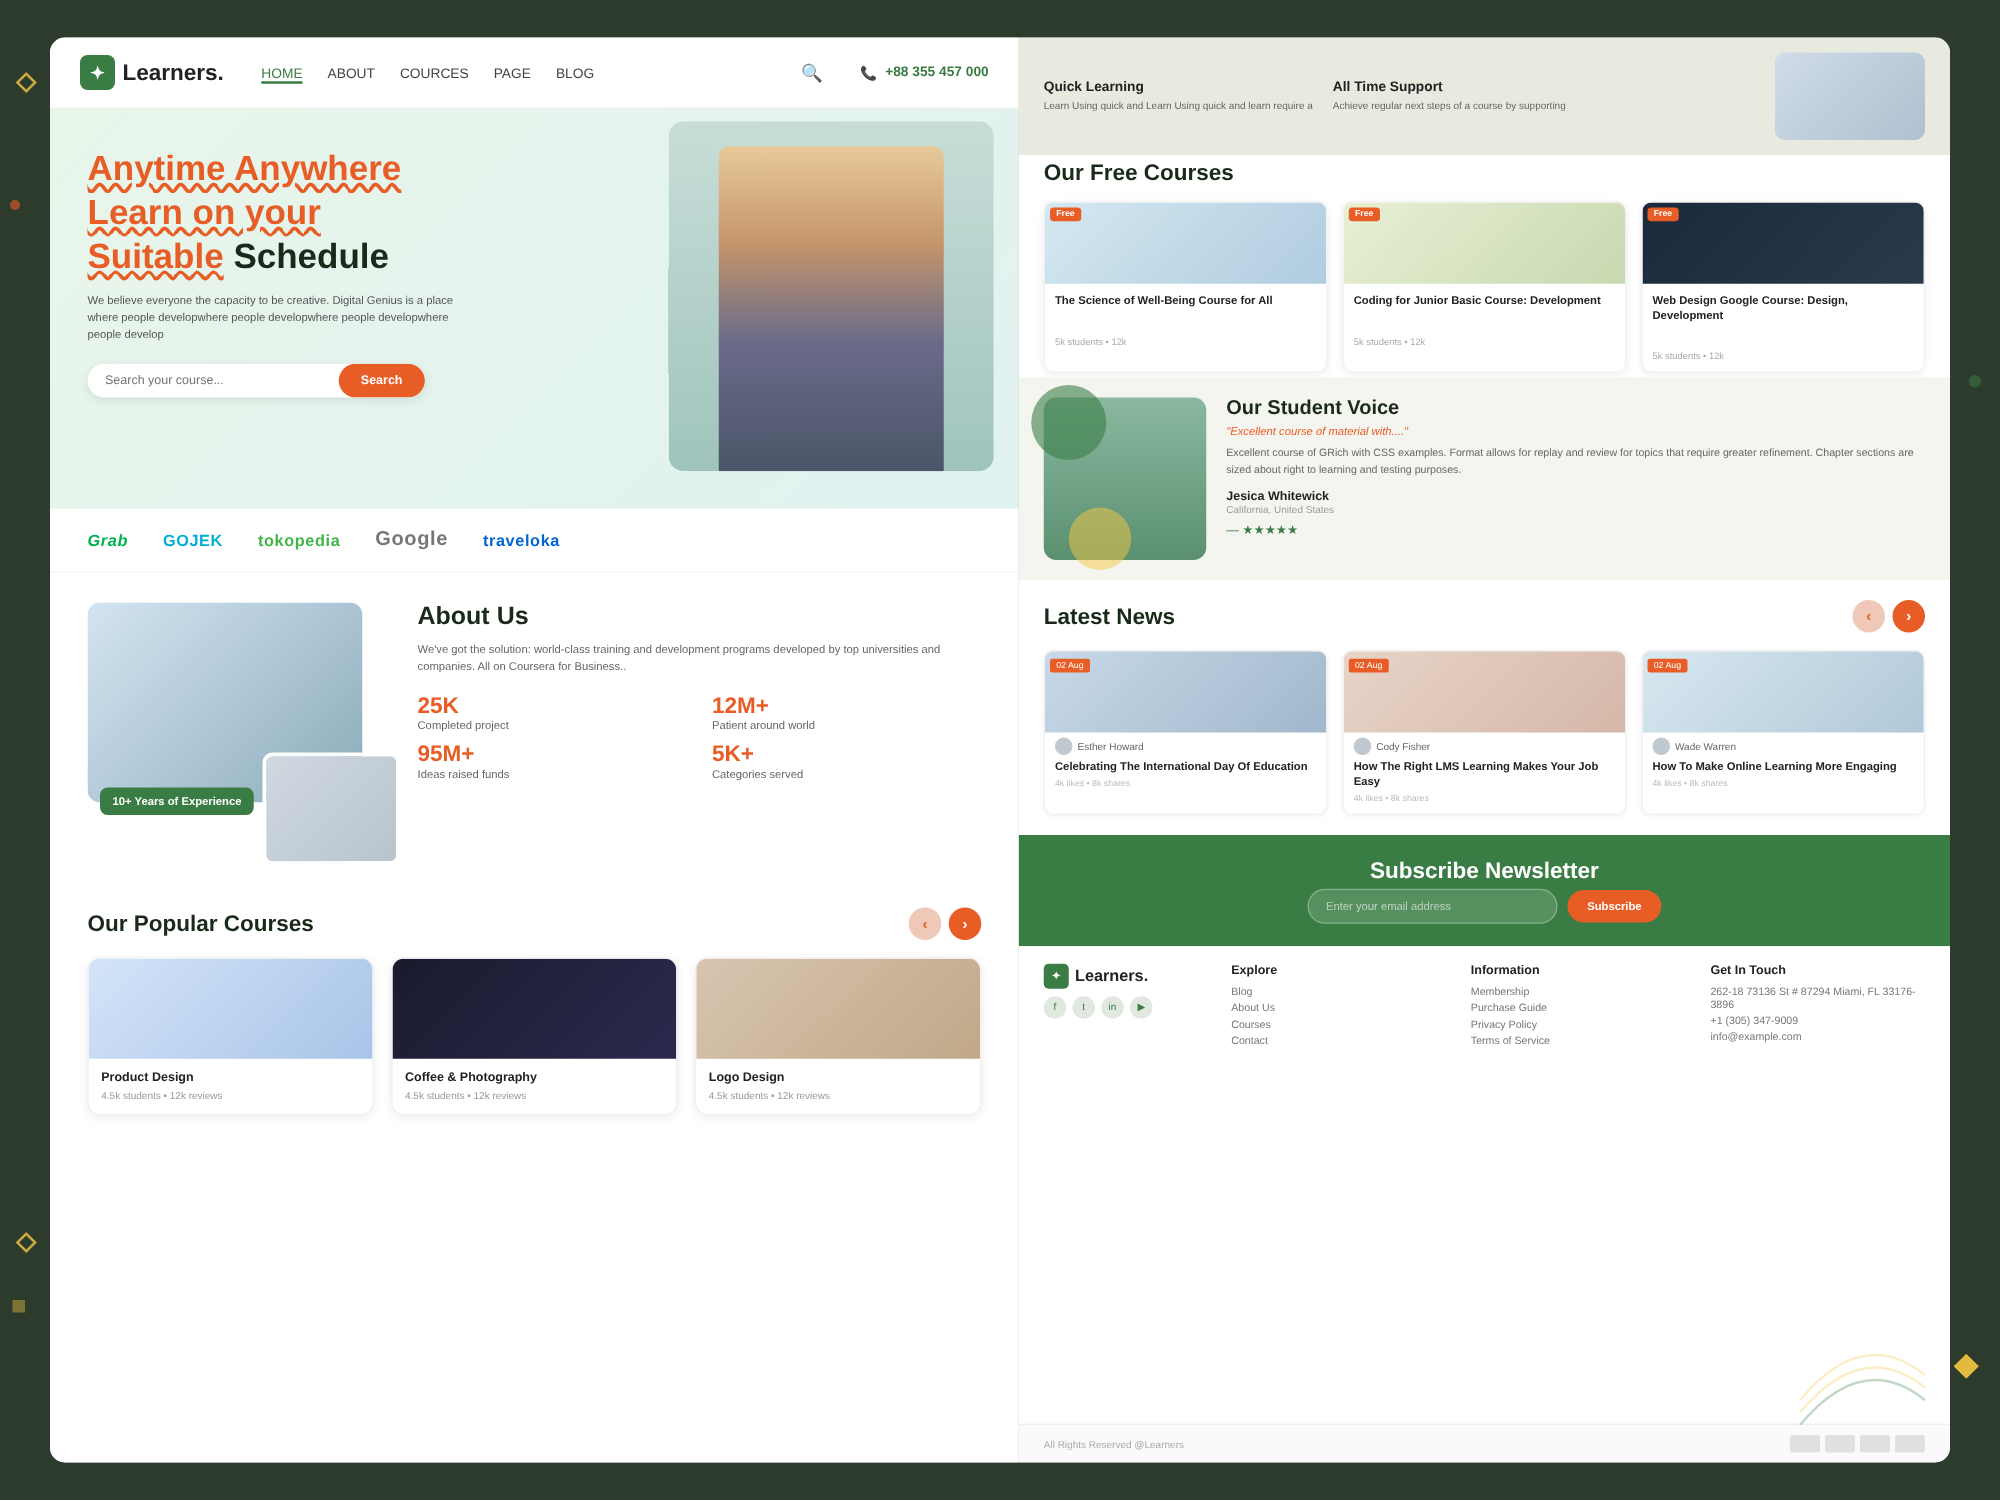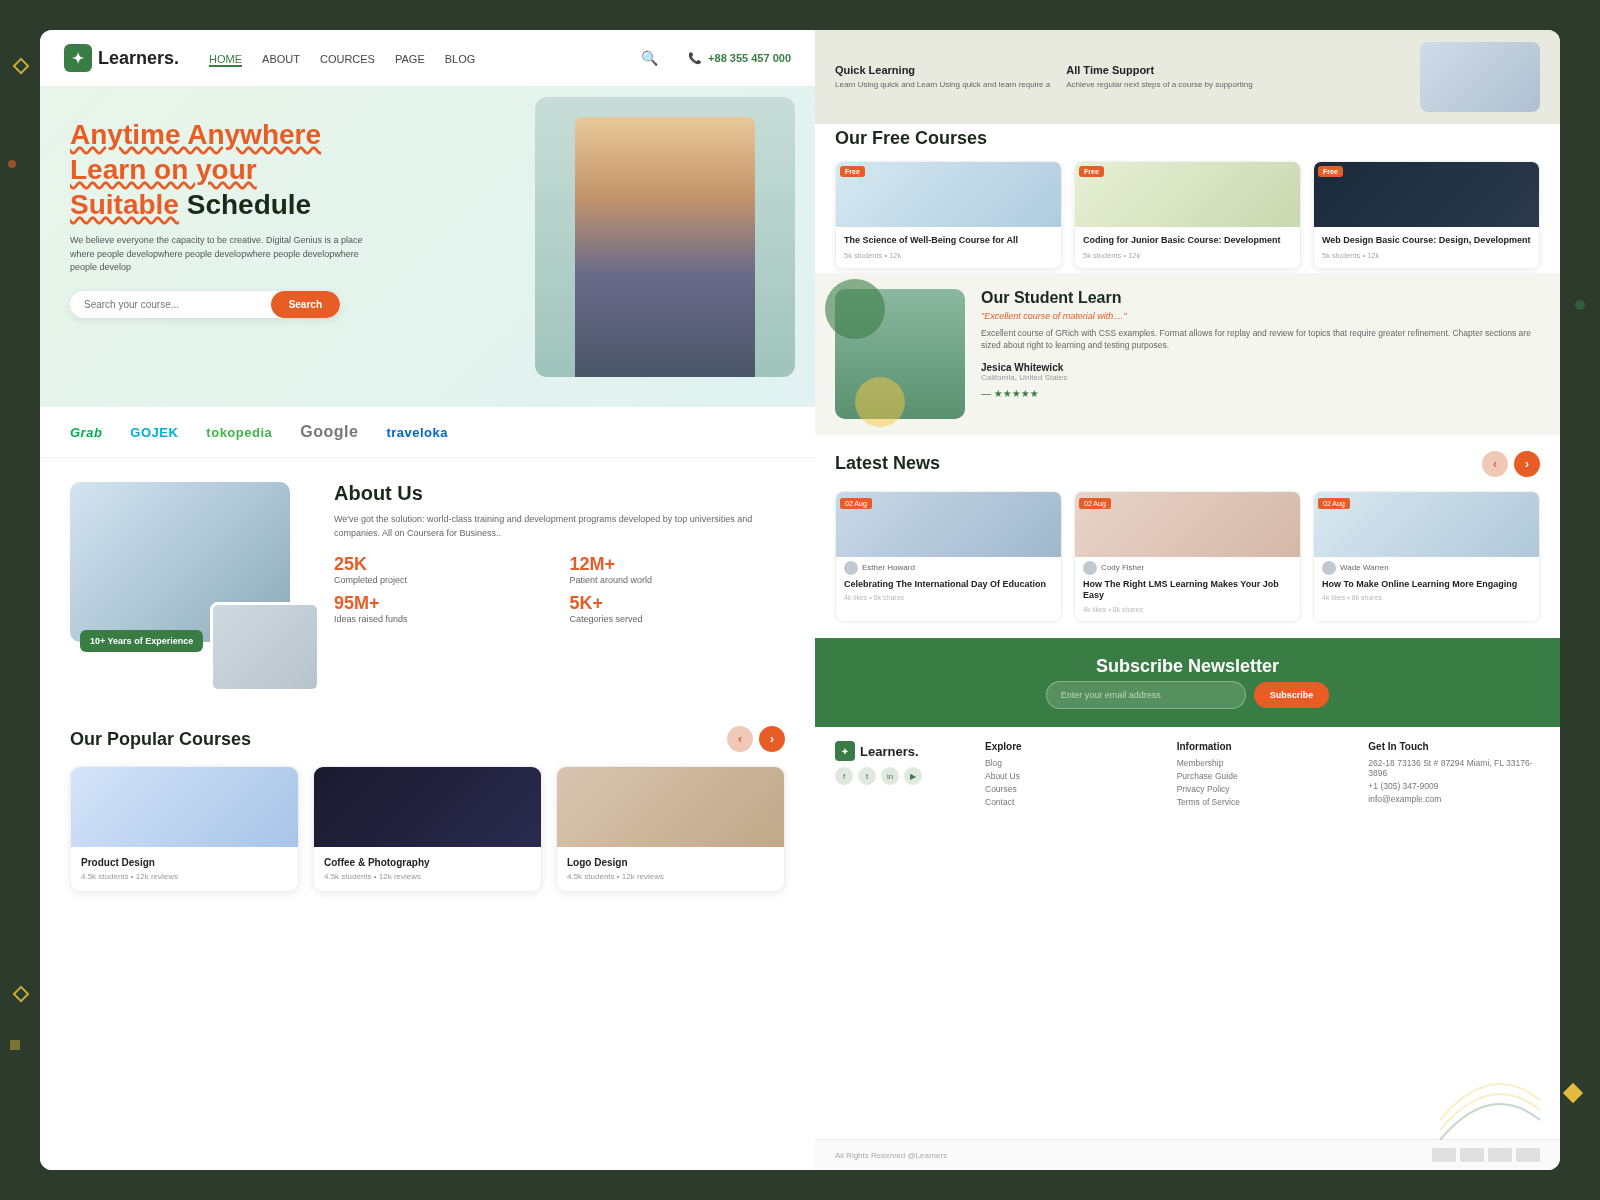--- a/index.html
+++ b/index.html
@@ -326,21 +326,21 @@
       position: absolute;
       top: 4px; left: 4px;
       background: #e85d26;
       color: #fff;
       font-size: 7px;
       padding: 2px 5px;
       border-radius: 3px;
       font-weight: 700;
     }
     .free-course-info { padding: 8px; }
-    .free-course-name { font-size: 9px; font-weight: 600; color: #222; margin-bottom: 4px; line-height: 1.3; }
+    .free-course-name { font-size: 9px; font-weight: 600; color: #222; margin-bottom: 22px; line-height: 1.3; }
     .free-course-meta { font-size: 7.5px; color: #aaa; }
 
     
     .student-voice {
       background: #f5f5f0;
       padding: 16px 20px;
       display: flex;
       gap: 16px;
       align-items: flex-start;
     }
@@ -652,34 +652,34 @@
           <div class="free-course-info">
             <div class="free-course-name">Coding for Junior Basic Course: Development</div>
             <div class="free-course-meta">5k students • 12k</div>
           </div>
         </div>
         <div class="free-course-card">
           <div class="free-course-thumb fc3">
             <span class="free-badge">Free</span>
           </div>
           <div class="free-course-info">
-            <div class="free-course-name">Web Design Basic Course: Design, Development</div>
+            <div class="free-course-name">Web Design Google Course: Design, Development</div>
             <div class="free-course-meta">5k students • 12k</div>
           </div>
         </div>
       </div>
     </div>
 
     <div class="student-voice">
       <div class="student-photo">
         <div class="deco-green-semi"></div>
         <div class="deco-yellow-semi"></div>
       </div>
       <div class="voice-content">
-        <h3 class="voice-title">Our Student Learn</h3>
+        <h3 class="voice-title">Our Student Voice</h3>
         <div class="voice-quote">"Excellent course of material with...."</div>
         <p class="voice-text">Excellent course of GRich with CSS examples. Format allows for replay and review for topics that require greater refinement. Chapter sections are sized about right to learning and testing purposes.</p>
         <div class="voice-author">Jesica Whitewick</div>
         <div class="voice-location">California, United States</div>
         <div class="voice-stars">— ★★★★★</div>
       </div>
     </div>
 
     <div class="latest-news">
       <div class="section-header">

